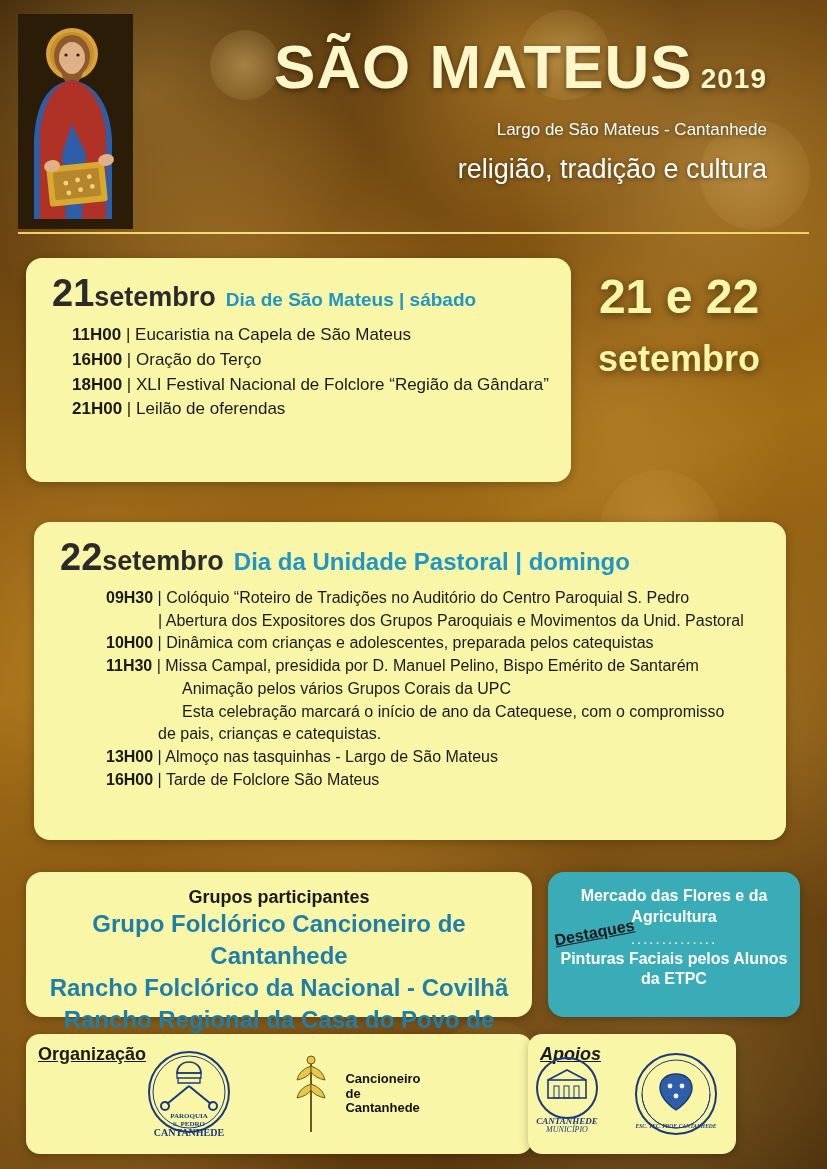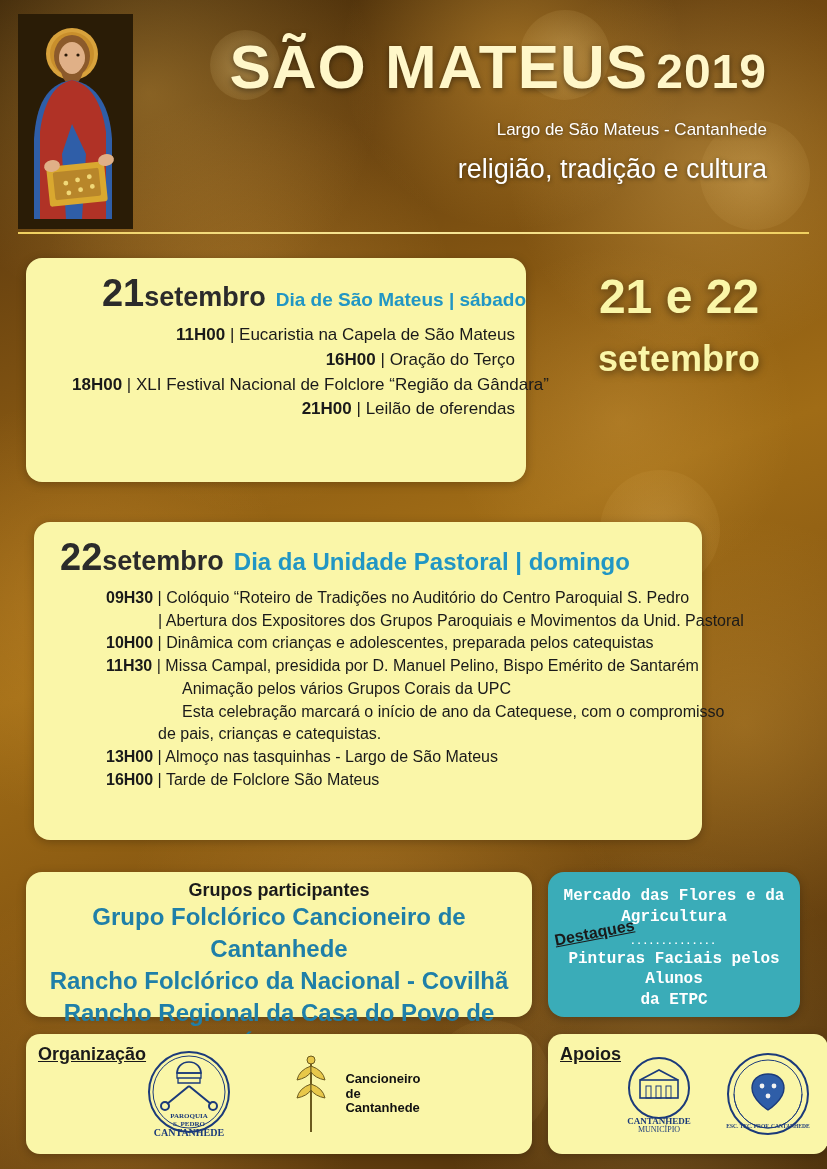--- a/index.html
+++ b/index.html
@@ -58,21 +58,21 @@
   #main-title {
     font-size: 62px;
     font-weight: bold;
     color: #fff7c9;
     letter-spacing: 1px;
     line-height: 1;
     text-shadow: 0 2px 6px rgba(0,0,0,0.45);
     display: block;
   }
   #main-title .year {
-    font-size: 48px;
+    font-size: 28px;
     color: #fff7c9;
     margin-left: 8px;
   }
   #subtitle {
     font-size: 27px;
     color: #ffffff;
     margin-top: 14px;
     text-shadow: 0 1px 4px rgba(0,0,0,0.5);
   }
   #location {
@@ -93,28 +93,27 @@
   
   .day-panel {
     position: absolute;
     background: #faf6a8;
     border-radius: 16px;
     box-shadow: 0 2px 10px rgba(0,0,0,0.25);
   }
   #day21-panel {
     left: 26px;
     top: 258px;
-    width: 500px;
+    width: 545px;
     height: 224px;
-    text-align: right;
   }
   #day22-panel {
     left: 34px;
     top: 522px;
-    width: 668px;
+    width: 752px;
     height: 318px;
   }
   .day-head {
     padding: 14px 0 4px 26px;
     white-space: nowrap;
   }
   .day-num {
     font-size: 38px;
     font-weight: bold;
     color: #2b2b2b;
@@ -182,21 +181,21 @@
     height: 145px;
     background: #faf6a8;
     border-radius: 16px;
     text-align: center;
     box-shadow: 0 2px 10px rgba(0,0,0,0.25);
   }
   #groups-title {
     font-size: 18px;
     font-weight: bold;
     color: #1a1a1a;
-    margin-top: 8px;
+    margin-top: 15px;
   }
   .group-item {
     font-size: 24px;
     font-weight: bold;
     color: #1f7fa8;
     line-height: 1.33;
   }
   #highlights-box {
     position: absolute;
     left: 548px;
@@ -206,21 +205,20 @@
     background: #3aacb8;
     border-radius: 16px;
     text-align: center;
     color: #ffffff;
     box-shadow: 0 2px 10px rgba(0,0,0,0.25);
   }
   #highlights-box .hl {
     font-size: 16px;
     font-weight: bold;
     line-height: 1.3;
-    font-family: Liberation Mono, monospace;
   }
   #highlights-box .dots { font-size: 15px; letter-spacing: 2px; margin: 2px 0; }
   #destaques-tag {
     position: absolute;
     left: 6px;
     top: 52px;
     font-size: 16px;
     font-weight: bold;
     color: #1a1a1a;
     text-decoration: underline;
@@ -233,27 +231,28 @@
     left: 26px;
     top: 1034px;
     width: 506px;
     height: 120px;
     background: #faf6a8;
     border-radius: 14px;
     box-shadow: 0 2px 10px rgba(0,0,0,0.25);
   }
   #apoios-box {
     position: absolute;
-    left: 548px;
+    left: 528px;
     top: 1034px;
-    width: 280px;
+    width: 208px;
     height: 120px;
     background: #faf6a8;
     border-radius: 14px;
     box-shadow: 0 2px 10px rgba(0,0,0,0.25);
+    font-style: italic;
   }
   .box-label {
     position: absolute;
     left: 12px;
     top: 10px;
     font-size: 18px;
     font-weight: bold;
     color: #1a1a1a;
     text-decoration: underline;
   }

